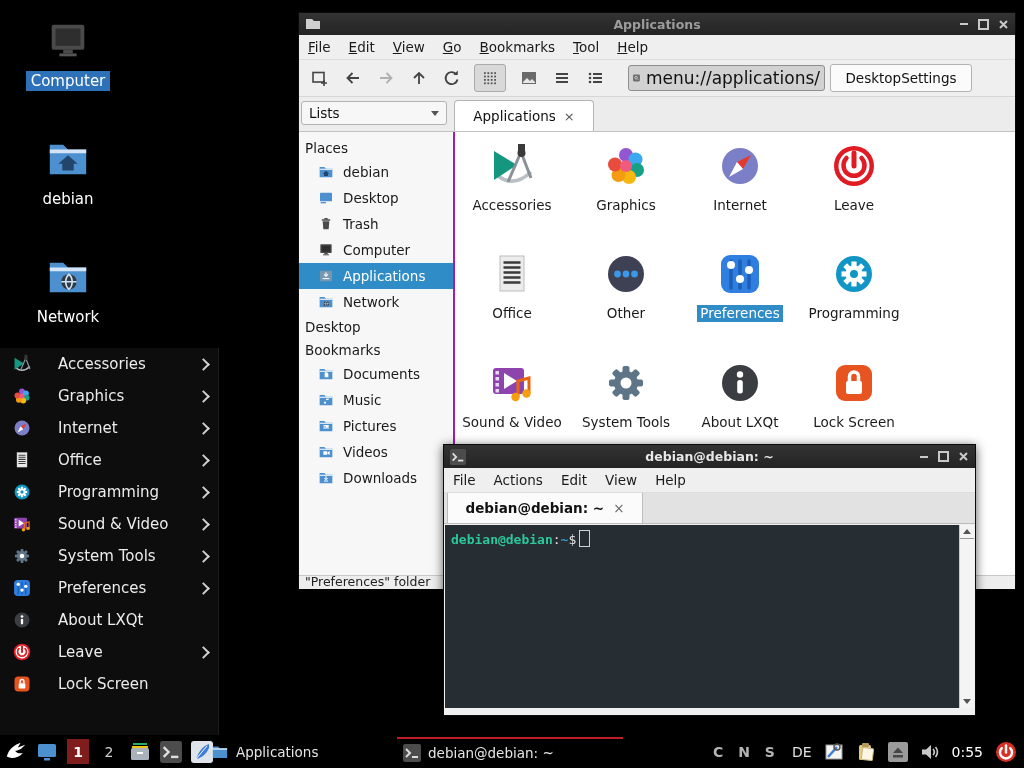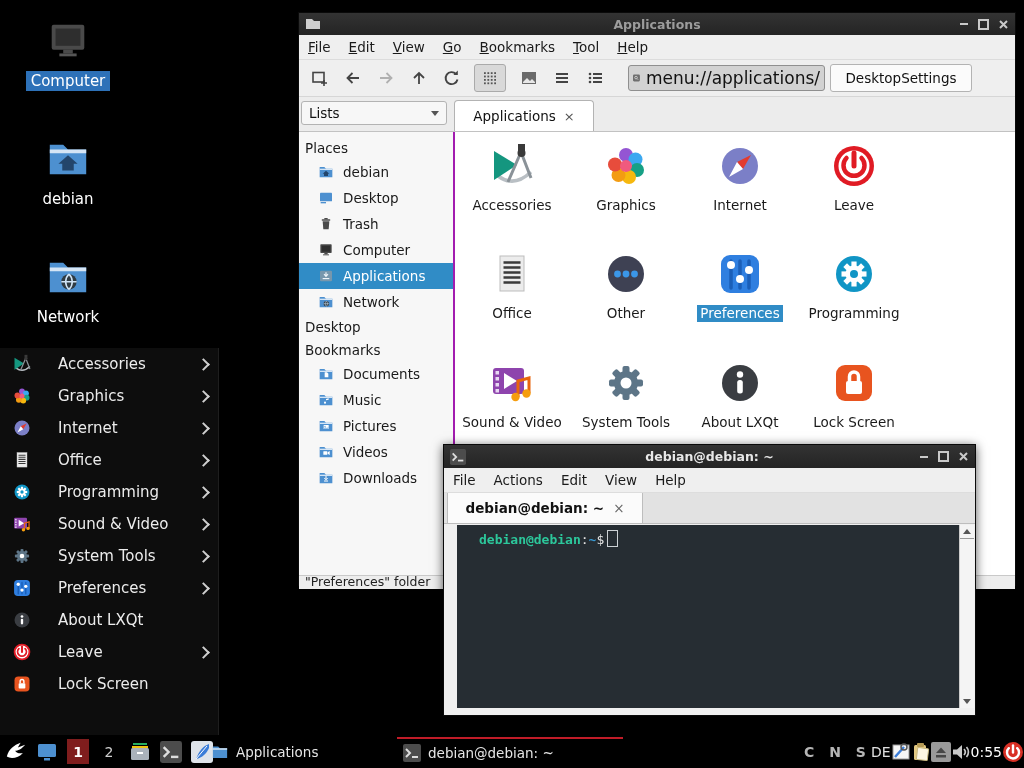--- a/index.html
+++ b/index.html
@@ -68,21 +68,21 @@
   
   #term-window{left:443px;top:444px;width:531px;height:270px;background:#f0f0f0;z-index:30;}
   #term-window .titlebar{height:23px;}
   #term-menubar{height:24px;border-bottom:1px solid #ddd;}
   .term-tabbar{height:30px;background:#e2e2e2;border-bottom:1px solid #bdbdbd;position:relative;}
   .term-tab{position:absolute;left:3px;top:0;height:30px;width:196px;background:#fbfbfb;border:1px solid #bdbdbd;border-top:none;border-bottom:none;
             display:flex;align-items:center;justify-content:center;gap:9px;font-size:13.5px;font-weight:bold;color:#111;box-sizing:border-box;}
   .term-tab .x{font-weight:normal;color:#666;}
   .term-body{position:relative;height:190px;background:#f0f0f0;}
   .term-screen{position:absolute;left:1px;top:1px;right:16px;bottom:6px;background:#262d33;
-               font-family:"DejaVu Sans Mono","Liberation Mono",monospace;font-size:13px;padding:5px 22px;box-sizing:border-box;margin-left:12px;}
+               font-family:"DejaVu Sans Mono","Liberation Mono",monospace;font-size:13px;padding:5px 6px;box-sizing:border-box;}
   .p-user{color:#2cc79b;font-weight:bold;}
   .p-plain{color:#e4e4e4;}
   .p-path{color:#3a9bd5;font-weight:bold;}
   .cursor{display:inline-block;width:9px;height:15px;border:1.5px solid #cdd2d6;vertical-align:-3px;margin-left:3px;}
   .term-scroll{position:absolute;right:1px;top:1px;bottom:6px;width:14px;background:#f4f4f4;border-left:1px solid #ccc;}
   .term-scroll .sa{position:absolute;left:0;right:0;height:13px;display:flex;align-items:center;justify-content:center;}
   .term-scroll .sa.up{top:0;border-bottom:1px solid #999;}
   .term-scroll .sa.down{bottom:0;}
   .tri-up{width:0;height:0;border-left:4px solid transparent;border-right:4px solid transparent;border-bottom:5px solid #555;}
   .tri-down{width:0;height:0;border-left:4px solid transparent;border-right:4px solid transparent;border-top:5px solid #555;}
@@ -97,21 +97,21 @@
              color:#9a9a9a;font-size:15px;}
 
   
   #taskbar{position:absolute;left:0;top:735px;width:1024px;height:33px;background:#000;z-index:50;}
   .tb-left{position:absolute;left:5px;top:0;height:33px;display:flex;align-items:center;gap:9px;}
   .ws{width:22px;height:25px;display:flex;align-items:center;justify-content:center;font-size:14px;color:#cfcfcf;}
   .ws.active{background:#7f1d1d;color:#fff;font-weight:bold;}
   .task{position:absolute;top:2px;height:29px;display:flex;align-items:center;gap:7px;padding:0 6px;box-sizing:border-box;
         color:#e6e6e6;font-size:13.5px;white-space:nowrap;overflow:hidden;}
   .task.active{border-top:2.5px solid #c01c28;}
-  .tb-tray{position:absolute;right:0;top:0;height:33px;display:flex;align-items:center;margin-left:44px;}
+  .tb-tray{position:absolute;right:7px;top:0;height:33px;display:flex;align-items:center;gap:12px;margin-left:44px;}
   .kbd-ind{color:#b5b5b5;font-size:14px;font-weight:bold;letter-spacing:5px;}
   .kbd-layout{color:#e0e0e0;font-size:14px;}
   .clock{color:#fff;font-size:14px;}
 </style>
 </head>
 <body>
 
 <div id="screen">
 
   <div id="desktop-icons">

